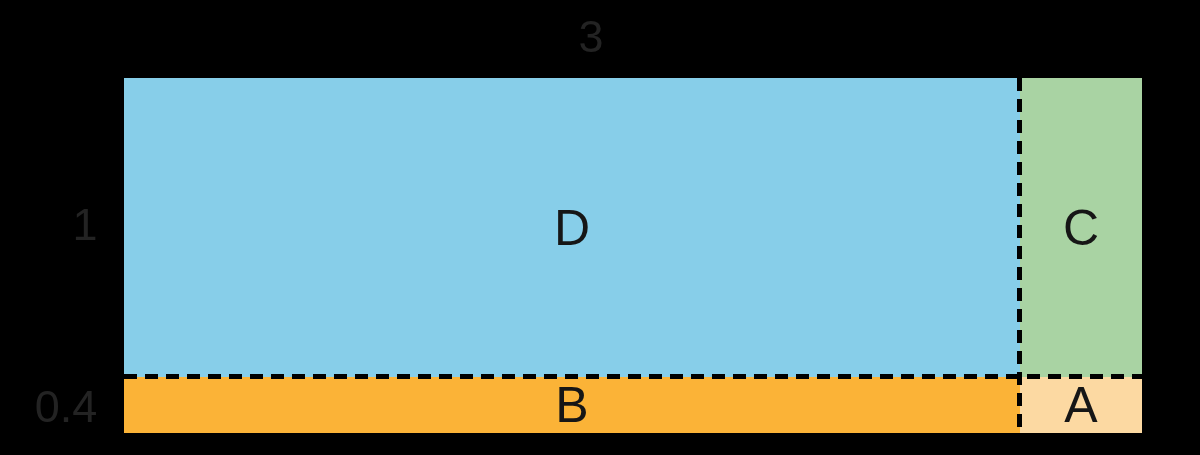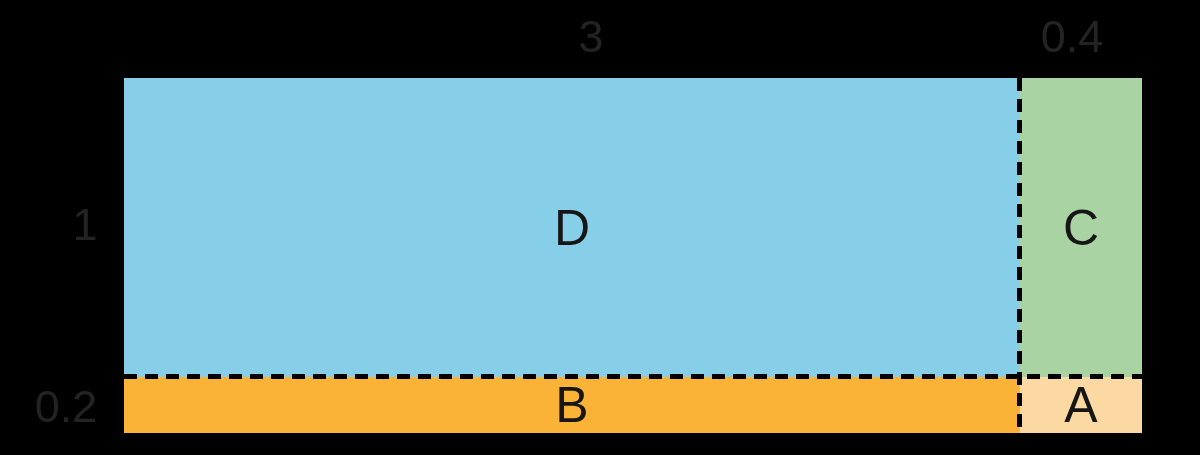--- a/index.html
+++ b/index.html
@@ -80,25 +80,24 @@
   .lbl-side-height { left: 85px;   top: 224px; }
   .lbl-side-small  { left: 66px;   top: 406px; }
 </style>
 </head>
 <body>
 
 <div class="canvas">
 
   <div class="dim-label lbl-top-width">3</div>
 
-  <div class="dim-label lbl-top-small">0.4</div>
 
   <div class="dim-label lbl-side-height">1</div>
 
-  <div class="dim-label lbl-side-small">0.2</div>
+  <div class="dim-label lbl-side-small">0.4</div>
 
   <div class="figure">
 
     <div class="region region-d">
       <span class="region-label">D</span>
     </div>
 
     <div class="region region-c">
       <span class="region-label">C</span>
     </div>

